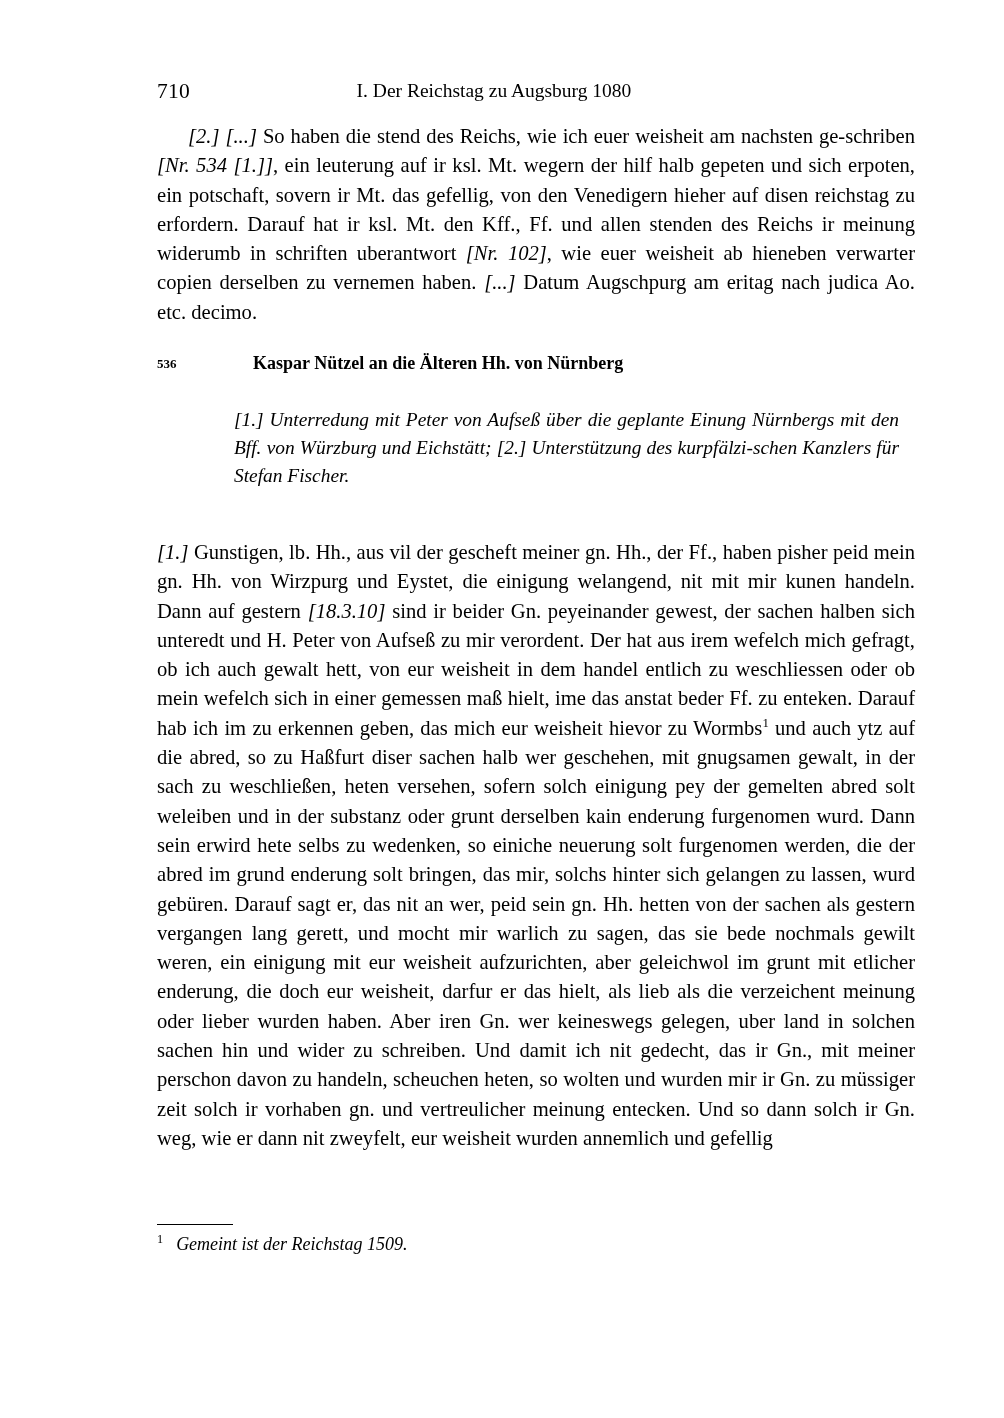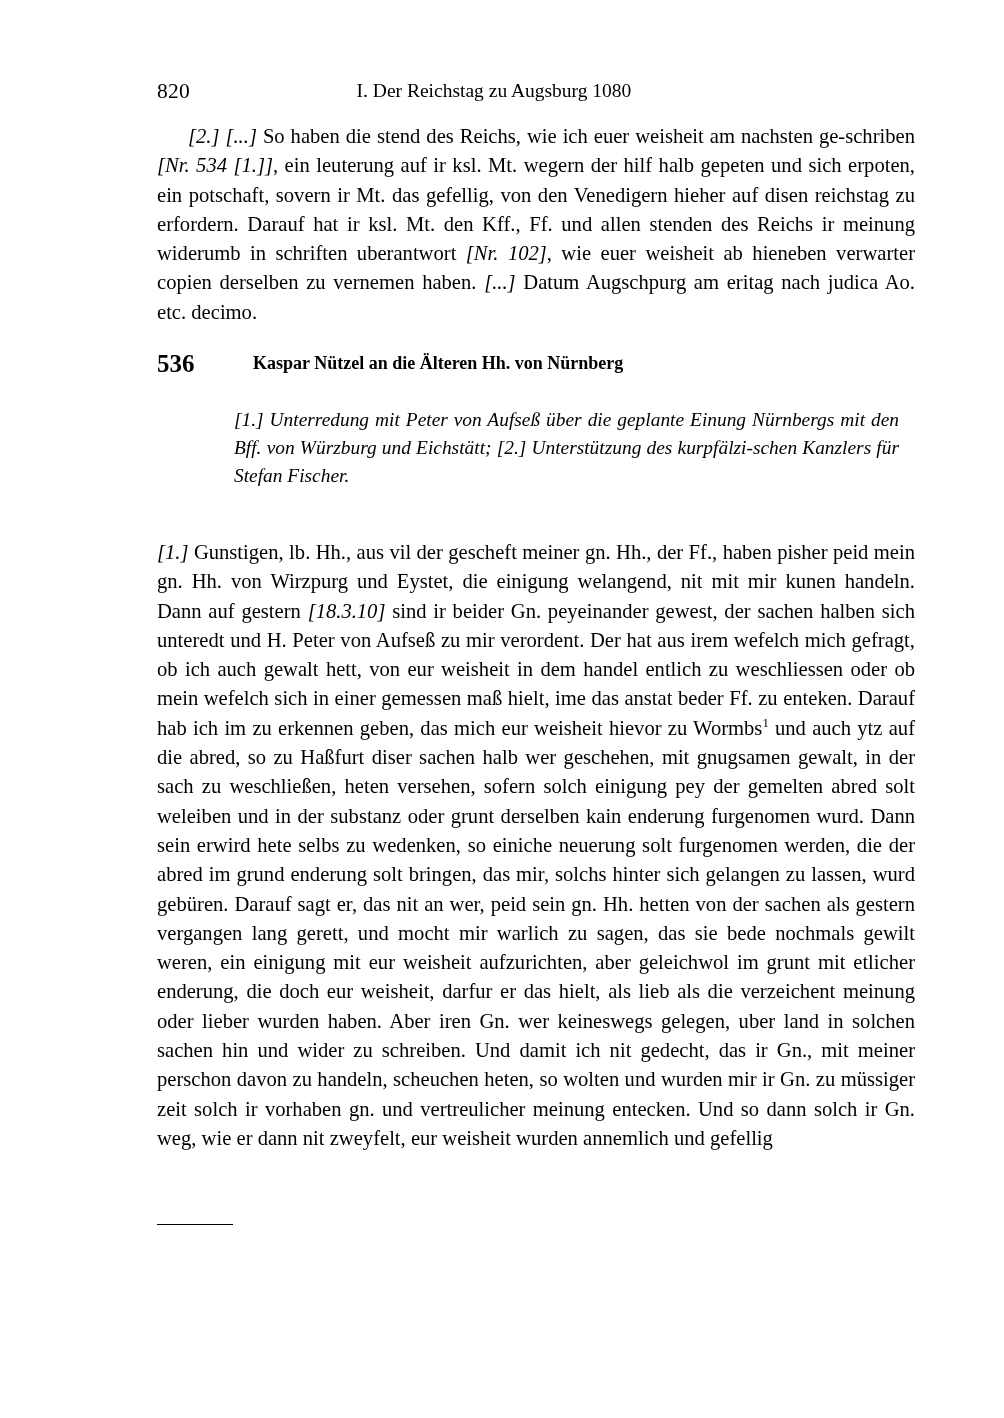--- a/index.html
+++ b/index.html
@@ -86,21 +86,21 @@
     position: absolute;
     left: 157px;
     top: 350px;
     width: 758px;
   }
   .dochead .num {
     position: absolute;
     left: 0;
     top: 0;
     font-weight: bold;
-    font-size: 25px;
+    font-size: 13px;
     line-height: 27px;
   }
   .dochead .htitle {
     margin: 0 0 0 96px;
     font-weight: bold;
     font-size: 18px;
     line-height: 27px;
   }
 
   .regest {
@@ -159,21 +159,21 @@
     line-height: 0;
     padding-right: 13px;
   }
 </style>
 </head>
 <body>
 
 <div class="page">
 
   <div class="runhead">
-    <span class="folio">820</span>
+    <span class="folio">710</span>
     <span class="title">I. Der Reichstag zu Augsburg 1080</span>
   </div>
 
   <div class="col" style="top:122px;">
     <p class="body indent"><em>[2.] [...]</em><span> So haben die stend des Reichs, wie ich euer weisheit am nachsten ge-schriben </span><em>[Nr. 534 [1.]]</em><span>, ein leuterung auf ir ksl. Mt. wegern der hilf halb gepeten und sich erpoten, ein potschaft, sovern ir Mt. das gefellig, von den Venedigern hieher auf disen reichstag zu erfordern. Darauf hat ir ksl. Mt. den Kff., Ff. und allen stenden des Reichs ir meinung widerumb in schriften uberantwort </span><em>[Nr. 102]</em><span>, wie euer weisheit ab hieneben verwarter copien derselben zu vernemen haben. </span><em>[...]</em><span> Datum Augschpurg am eritag nach judica Ao. etc. decimo.</span></p>
   </div>
 
   <div class="dochead">
     <span class="num">536</span>
     <h2 class="htitle">Kaspar Nützel an die Älteren Hh. von Nürnberg</h2>
@@ -182,15 +182,16 @@
   <div class="regest">
     <p class="summary">[1.] Unterredung mit Peter von Aufseß über die geplante Einung Nürnbergs mit den Bff. von Würzburg und Eichstätt; [2.] Unterstützung des kurpfälzi-schen Kanzlers für Stefan Fischer.</p>
   </div>
 
   <div class="mainbody">
     <p class="body"><em>[1.]</em><span> Gunstigen, lb. Hh., aus vil der gescheft meiner gn. Hh., der Ff., haben pisher peid mein gn. Hh. von Wirzpurg und Eystet, die einigung welangend, nit mit mir kunen handeln. Dann auf gestern </span><em>[18.3.10]</em><span> sind ir beider Gn. peyeinander gewest, der sachen halben sich unteredt und H. Peter von Aufseß zu mir verordent. Der hat aus irem wefelch mich gefragt, ob ich auch gewalt hett, von eur weisheit in dem handel entlich zu weschliessen oder ob mein wefelch sich in einer gemessen maß hielt, ime das anstat beder Ff. zu enteken. Darauf hab ich im zu erkennen geben, das mich eur weisheit hievor zu Wormbs</span><sup class="fnref">1</sup><span> und auch ytz auf die abred, so zu Haßfurt diser sachen halb wer geschehen, mit gnugsamen gewalt, in der sach zu weschließen, heten versehen, sofern solch einigung pey der gemelten abred solt weleiben und in der substanz oder grunt derselben kain enderung furgenomen wurd. Dann sein erwird hete selbs zu wedenken, so einiche neuerung solt furgenomen werden, die der abred im grund enderung solt bringen, das mir, solchs hinter sich gelangen zu lassen, wurd gebüren. Darauf sagt er, das nit an wer, peid sein gn. Hh. hetten von der sachen als gestern vergangen lang gerett, und mocht mir warlich zu sagen, das sie bede nochmals gewilt weren, ein einigung mit eur weisheit aufzurichten, aber geleichwol im grunt mit etlicher enderung, die doch eur weisheit, darfur er das hielt, als lieb als die verzeichent meinung oder lieber wurden haben. Aber iren Gn. wer keineswegs gelegen, uber land in solchen sachen hin und wider zu schreiben. Und damit ich nit gedecht, das ir Gn., mit meiner perschon davon zu handeln, scheuchen heten, so wolten und wurden mir ir Gn. zu müssiger zeit solch ir vorhaben gn. und vertreulicher meinung entecken. Und so dann solch ir Gn. weg, wie er dann nit zweyfelt, eur weisheit wurden annemlich und gefellig</span></p>
   </div>
 
   <div class="footnotes">
     <div class="fnrule"></div>
+    <p class="footnote"><span class="fnum">1</span><span>Gemeint ist der Reichstag 1509.</span></p>
   </div>
 
 </div>
 
 </body></html>

